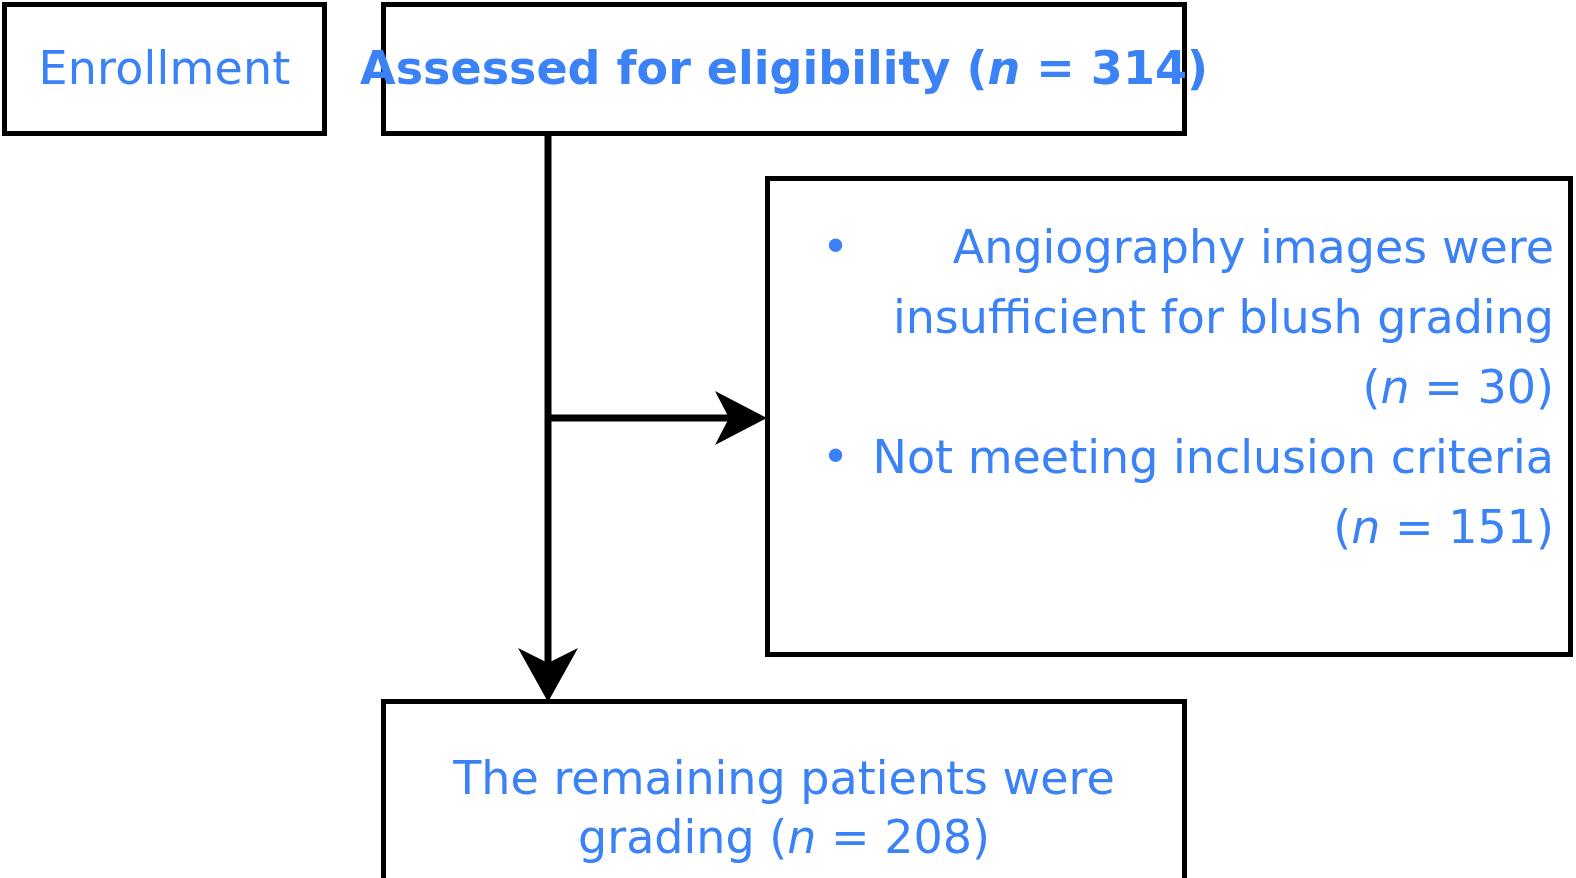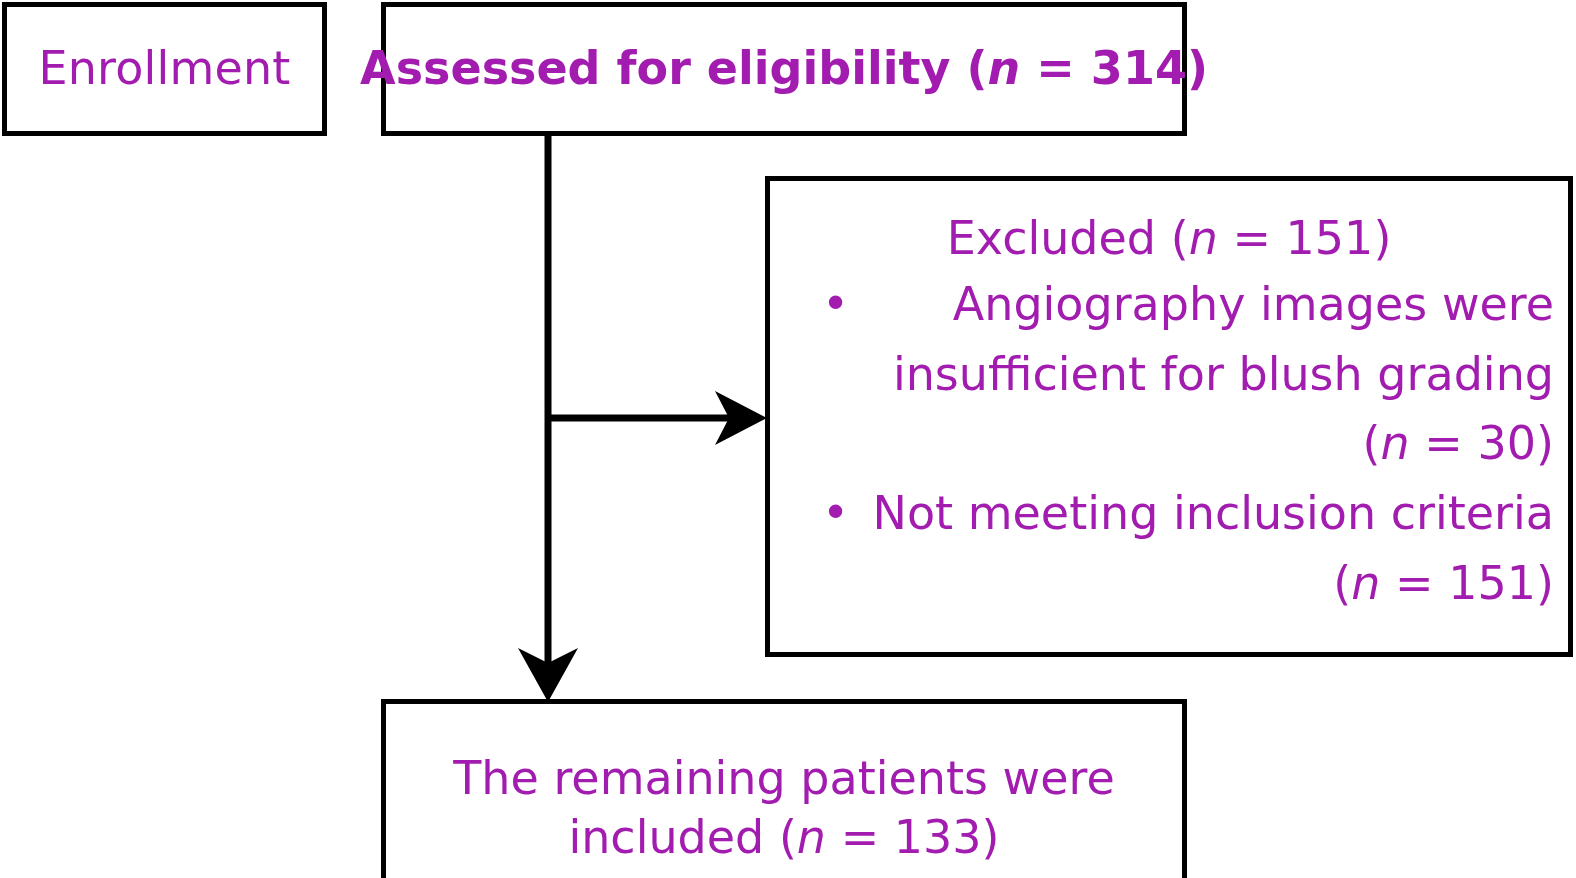--- a/index.html
+++ b/index.html
@@ -7,21 +7,21 @@
     margin: 0;
     padding: 0;
     background: #ffffff;
   }
   #canvas {
     position: relative;
     width: 1576px;
     height: 878px;
     background: #ffffff;
     font-family: "DejaVu Sans", "Liberation Sans", sans-serif;
-    color: #a21caf;
+    color: #3b82f6;
     overflow: hidden;
   }
 
   .box {
     position: absolute;
     box-sizing: border-box;
     border: 5px solid #000000;
     background: #ffffff;
     display: flex;
     align-items: center;
@@ -142,32 +142,31 @@
     <div class="txt">Enrollment</div>
   </div>
 
   <div class="box" id="assessed-box">
     <div class="txt"><span>Assessed for eligibility (</span><span class="ital">n</span><span> = 314)</span></div>
   </div>
 
   <div class="box" id="excluded-box">
     <div id="excluded-inner">
 
-      <div id="excluded-heading"><span>Excluded (</span><span class="ital">n</span><span> = 151)</span></div>
 
       <div class="bullet-row">
         <span class="bullet-dot">•</span>
         <span class="bullet-text"><span>Angiography images were insufficient for blush grading (</span><span class="ital">n</span><span> = 30)</span></span>
       </div>
 
       <div class="bullet-row">
         <span class="bullet-dot">•</span>
         <span class="bullet-text"><span>Not meeting inclusion criteria (</span><span class="ital">n</span><span> = 151)</span></span>
       </div>
 
     </div>
   </div>
 
   <div class="box" id="included-box">
-    <div class="txt"><span>The remaining patients were</span><br><span>included (</span><span class="ital">n</span><span> = 133)</span></div>
+    <div class="txt"><span>The remaining patients were</span><br><span>grading (</span><span class="ital">n</span><span> = 208)</span></div>
   </div>
 
 </div>
 
 </body></html>

